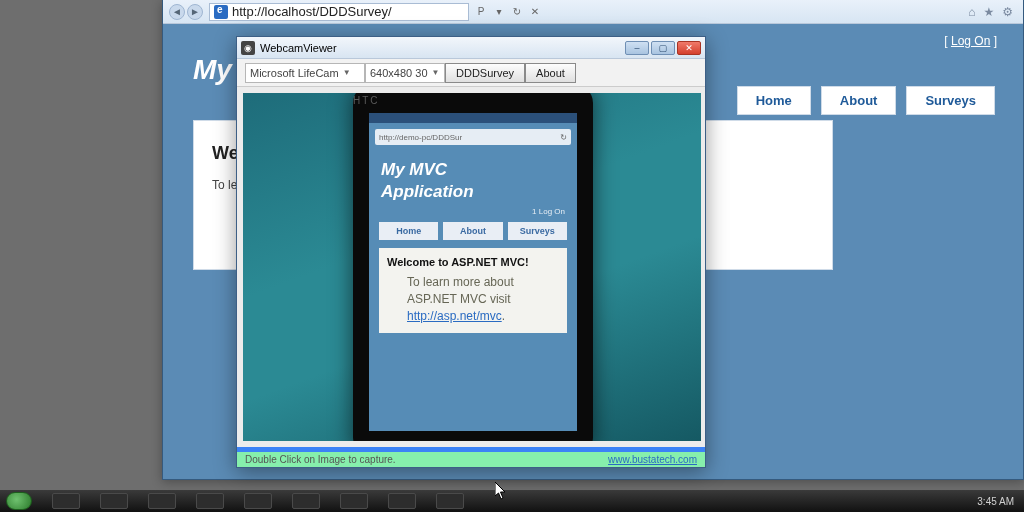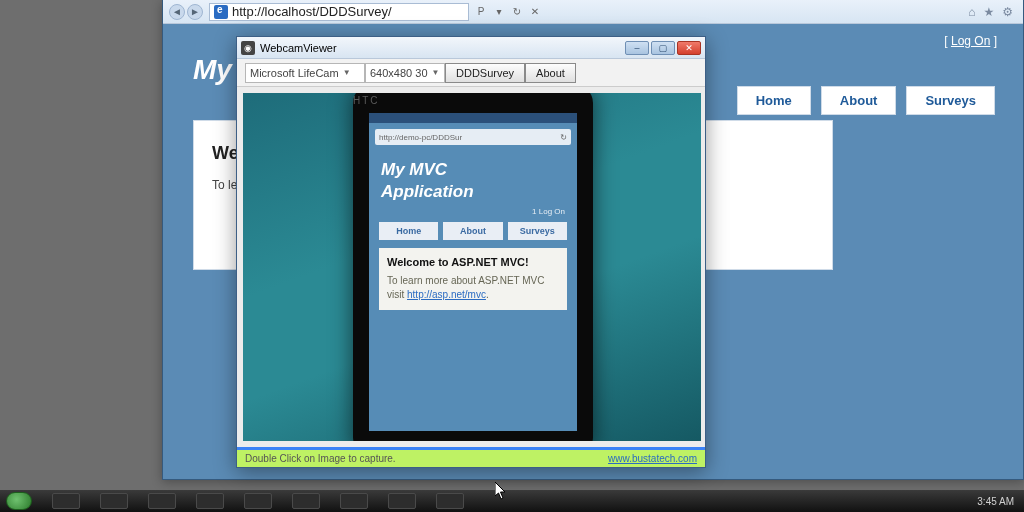--- a/index.html
+++ b/index.html
@@ -63,24 +63,24 @@
   .phone-brand { position:absolute; top:10px; width:100%; text-align:left; color:#5a5a5a; font-size:10px; letter-spacing:2px; }
   .phone-screen { position:absolute; left:16px; top:28px; right:16px; bottom:24px; background:#568cb6; filter:blur(.4px); }
   .pstatus { height:10px; background:#2b507a; }
   .purl { margin:6px; height:16px; background:#e6edf4; border-radius:2px; font-size:8px; color:#666; display:flex; align-items:center; padding:0 4px; justify-content:space-between;}
   .papptitle { color:#fff; font-weight:bold; font-size:17px; padding:8px 12px 0 12px; font-style:italic; line-height:1.3; }
   .pdate { color:#e6edf4; font-size:8px; text-align:right; padding:4px 12px 6px 0; }
   .ptabs { display:flex; gap:5px; padding:0 10px; }
   .ptabs div { flex:1; background:#e9eef5; color:#3a6aa2; font-size:9px; font-weight:bold; text-align:center; padding:4px 0; }
   .pcard { margin:8px 10px; background:#f3f3ef; padding:8px; }
   .pcard h4 { font-size:11px; color:#111; margin-bottom:6px; }
-  .pcard p { font-size:10px; color:#665; line-height:1.4; }
+  .pcard p { font-size:12px; color:#665; line-height:1.4;margin-left:20px; }
   .pcard a { color:#2a6bc2; text-decoration:underline; }
 
-  .wcv-footer { position:absolute; bottom:0; left:0; right:0; height:20px; border-top:3px solid #3b82f6; background:#bef264; font-size:10px; color:#555; display:flex; align-items:center; padding:0 8px; justify-content:space-between; }
+  .wcv-footer { position:absolute; bottom:0; left:0; right:0; height:20px; border-top:5px solid #3b82f6; background:#86efac; font-size:10px; color:#555; display:flex; align-items:center; padding:0 8px; justify-content:space-between; }
   .wcv-footer a { color:#2a6bc2; text-decoration:underline; }
 
   
   .taskbar { position:absolute; left:0; right:0; bottom:0; height:22px; background:linear-gradient(#3a3a3a,#111); display:flex; align-items:center; padding:0 6px; gap:20px; }
   .start { width:26px; height:18px; border-radius:9px; background:radial-gradient(circle at 40% 40%,#6fc26f,#2b7a2b); border:1px solid #1d5e1d; }
   .tb-item { width:28px; height:16px; background:#2d2d2d; border:1px solid #4a4a4a; border-radius:2px; }
   .tb-spacer { flex:1; }
   .clock { color:#d0d0d0; font-size:10px; padding-right:4px; }
 
   

